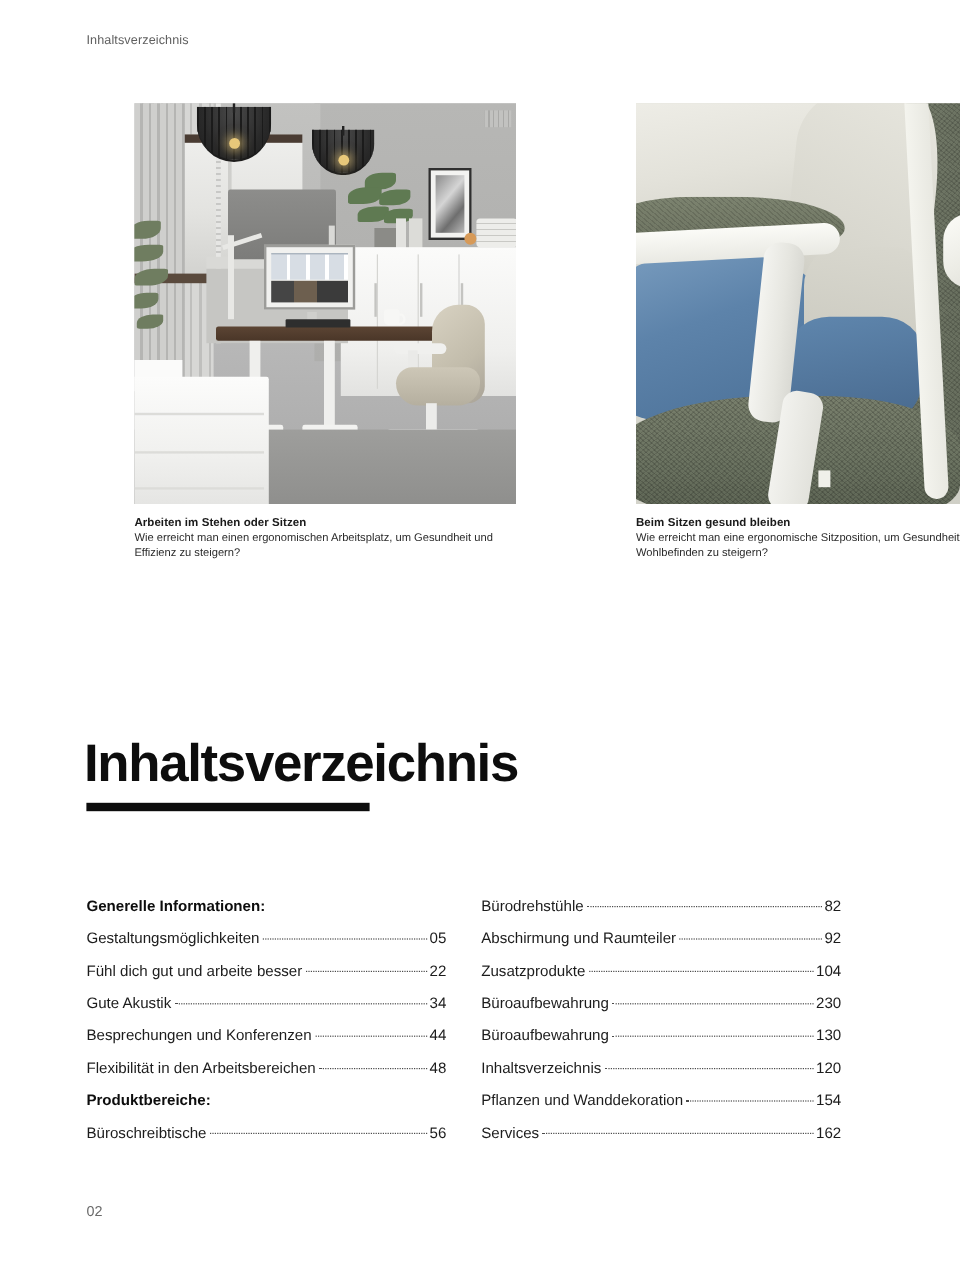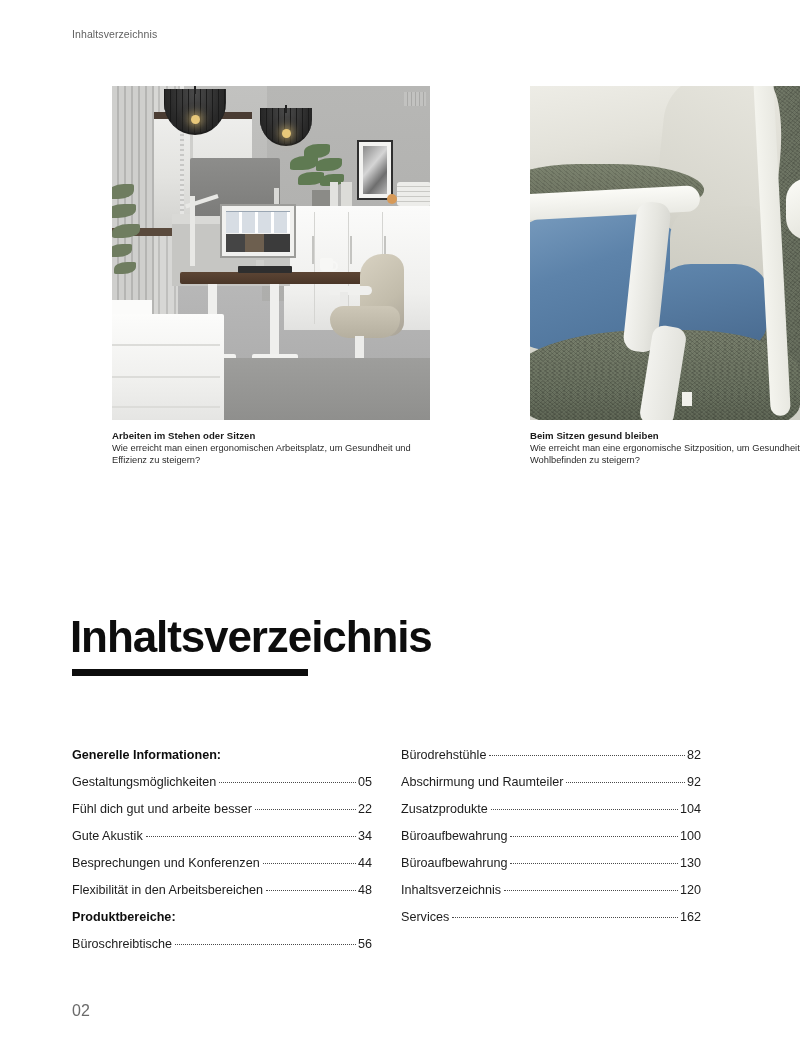--- a/index.html
+++ b/index.html
@@ -444,21 +444,21 @@
     white-space: nowrap;
     text-align: left;
     font-variant-numeric: tabular-nums;
   }
 
   
   .folio {
     position: absolute;
     left: 72px;
     top: 1002px;
-    font-size: 16px;
+    font-size: 12px;
     color: #6a6a6a;
   }
 </style>
 </head>
 <body>
 
 <div class="running-header">Inhaltsverzeichnis</div>
 
 <div class="figures">
 
@@ -649,31 +649,36 @@
       <span class="toc-page">92</span>
     </div>
     <div class="toc-row">
       <span class="toc-label">Zusatzprodukte</span>
       <span class="toc-dots"></span>
       <span class="toc-page">104</span>
     </div>
     <div class="toc-row">
       <span class="toc-label">Büroaufbewahrung</span>
       <span class="toc-dots"></span>
-      <span class="toc-page">100</span>
+      <span class="toc-page">230</span>
     </div>
     <div class="toc-row">
       <span class="toc-label">Büroaufbewahrung</span>
       <span class="toc-dots"></span>
       <span class="toc-page">130</span>
     </div>
     <div class="toc-row">
       <span class="toc-label">Inhaltsverzeichnis</span>
       <span class="toc-dots"></span>
       <span class="toc-page">120</span>
+    </div>
+    <div class="toc-row">
+      <span class="toc-label">Pflanzen und Wanddekoration</span>
+      <span class="toc-dots"></span>
+      <span class="toc-page">154</span>
     </div>
     <div class="toc-row">
       <span class="toc-label">Services</span>
       <span class="toc-dots"></span>
       <span class="toc-page">162</span>
     </div>
   </div>
 </div>
 
 <div class="folio">02</div>

